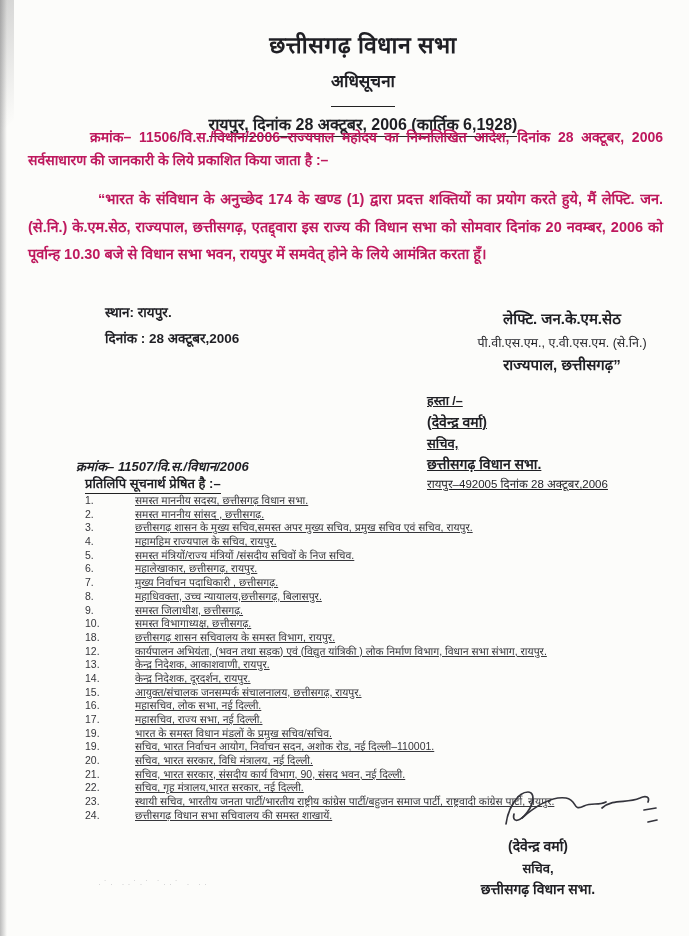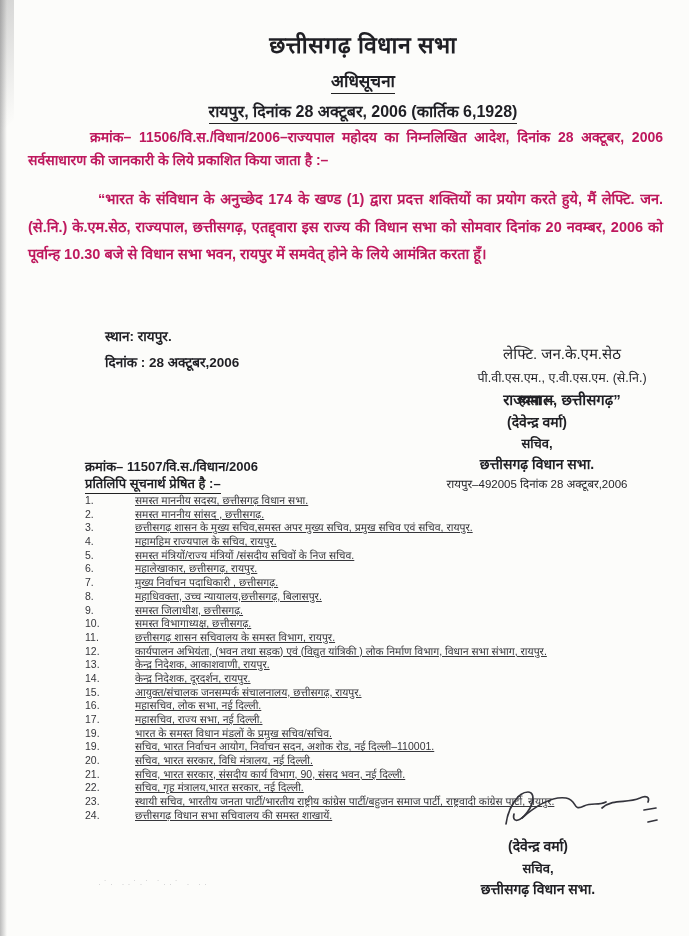--- a/index.html
+++ b/index.html
@@ -26,57 +26,57 @@
     background: linear-gradient(135deg, rgba(90,90,92,0.25), rgba(255,255,255,0) 70%);
     pointer-events: none;
   }
 
   
   .doc-header { position: absolute; top: 28px; left: 0; right: 0; text-align: center; margin-left: 37px; }
   .doc-title { font-size: 23px; font-weight: 700; letter-spacing: 0.5px; }
   .doc-subtitle {
     display: inline-block; margin-top: 9px;
     font-size: 17px; font-weight: 700;
-    border-bottom: 1.5px solid #222; padding-bottom: 1px; text-align: center;
+    border-bottom: 1.5px solid #222; padding-bottom: 14px; text-align: center;
   }
   .doc-dateline {
     display: block; margin-top: 6px;
   }
   .doc-dateline span {
     display: inline-block;
     font-size: 16px; font-weight: 700;
     border-bottom: 1.5px solid #222; padding-bottom: 1px;
   }
 
   
   .para {
     position: absolute; left: 28px; right: 26px;
     font-size: 14px; font-weight: 600; color: #be185d;
     text-align: justify;
   }
   .para-1 { top: 126px; line-height: 23px; text-indent: 62px; }
   .para-2 { top: 186px; line-height: 27.5px; text-indent: 70px; font-size: 14.5px; }
 
   
-  .place-date { position: absolute; left: 105px; top: 324px; font-size: 13.5px; font-weight: 600; line-height: 26px; }
+  .place-date { position: absolute; left: 105px; top: 300px; font-size: 13.5px; font-weight: 600; line-height: 26px; }
   .governor-block { position: absolute; left: 448px; top: 308px; width: 228px; text-align: center; }
-  .governor-name { font-size: 15px; font-weight: 400; margin-top: 35px; }
+  .governor-name { font-size: 15px; font-weight: 700; }
   .governor-honors { font-size: 12.5px; font-weight: 500; margin-top: 6px; }
   .governor-title { font-size: 15px; font-weight: 700; margin-top: 3px; }
 
   
-  .secretary-block { position: absolute; left: 427px; top: 392px; width: 220px; text-align: center; }
+  .secretary-block { position: absolute; left: 427px; top: 392px; width: 220px; text-align: left; text-decoration: underline; }
   .sec-signed { font-size: 12.5px; font-weight: 600; }
   .sec-name { font-size: 14px; font-weight: 700; margin-top: 3px; }
   .sec-title { font-size: 13px; font-weight: 700; margin-top: 3px; }
   .sec-org { font-size: 14px; font-weight: 700; margin-top: 2px; }
   .sec-place-date { font-size: 11.5px; font-weight: 500; margin-top: 3px; white-space: nowrap; }
 
   
-  .ref-number { position: absolute; left: 85px; top: 457px; font-size: 13px; font-weight: 600; }
+  .ref-number { position: absolute; left: 76px; top: 457px; font-size: 13px; font-weight: 600; font-style: italic; }
   .copy-heading {
     position: absolute; left: 85px; top: 474px;
     font-size: 13px; font-weight: 700;
     border-bottom: 1.3px solid #222; padding-bottom: 1px;
   }
 
   
   .dist-list { position: absolute; left: 85px; top: 493px; right: 8px; list-style: none; }
   .dist-list li {
     display: flex; align-items: baseline;
@@ -180,21 +180,21 @@
       </li>
     <li>
         <span class="dist-no">9.</span>
         <span class="dist-text">समस्त जिलाधीश, छत्तीसगढ़.</span>
       </li>
     <li>
         <span class="dist-no">10.</span>
         <span class="dist-text">समस्त विभागाध्यक्ष, छत्तीसगढ़.</span>
       </li>
     <li>
-        <span class="dist-no">11.</span>
+        <span class="dist-no">18.</span>
         <span class="dist-text">छत्तीसगढ़ शासन सचिवालय के समस्त विभाग, रायपुर.</span>
       </li>
     <li>
         <span class="dist-no">12.</span>
         <span class="dist-text">कार्यपालन अभियंता, (भवन तथा सड़क) एवं (विद्युत यांत्रिकी ) लोक निर्माण विभाग, विधान सभा संभाग, रायपुर.</span>
       </li>
     <li>
         <span class="dist-no">13.</span>
         <span class="dist-text">केन्द्र निदेशक, आकाशवाणी, रायपुर.</span>
       </li>

